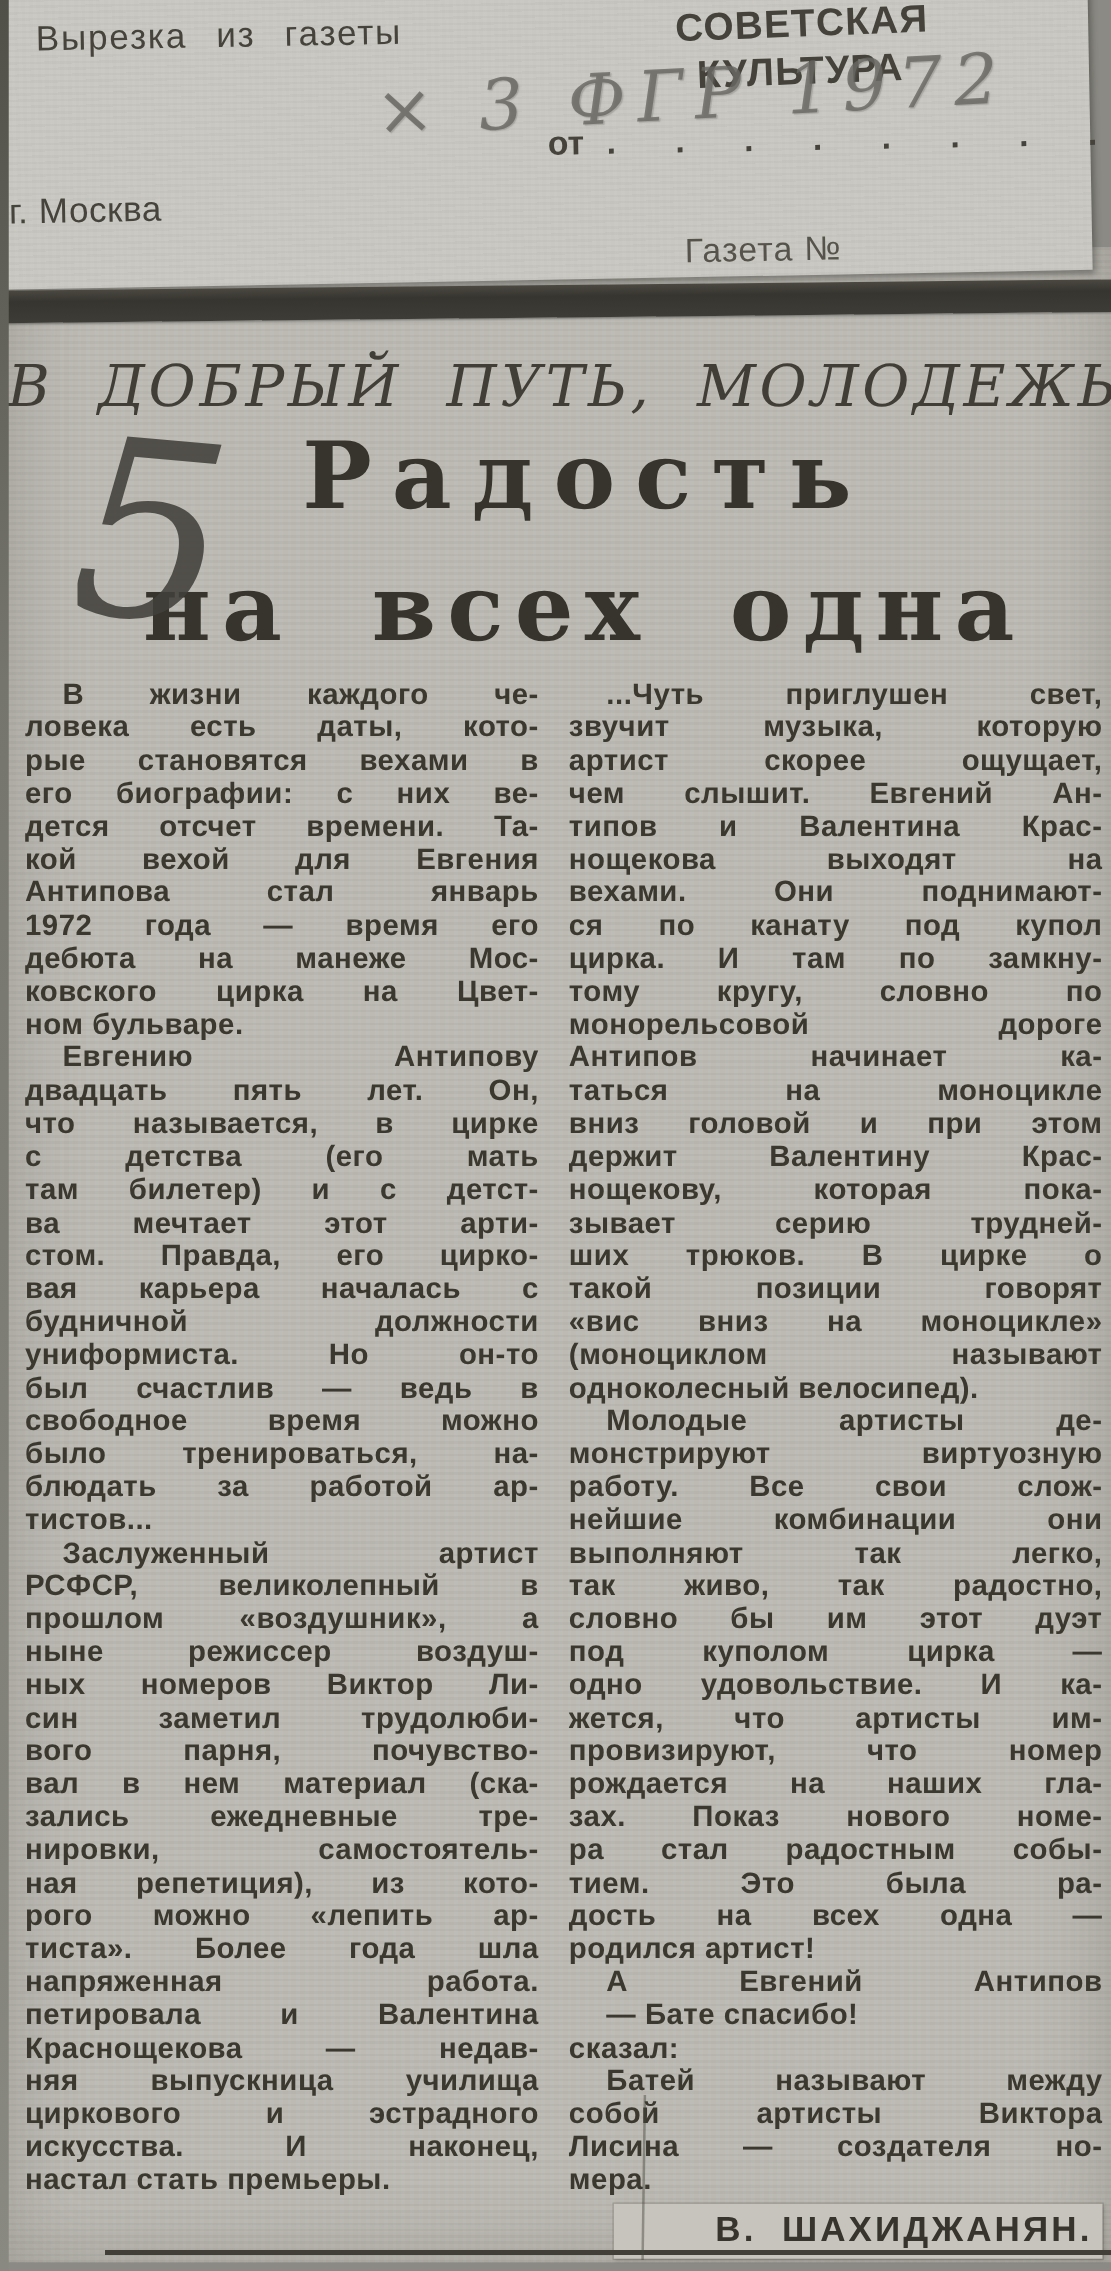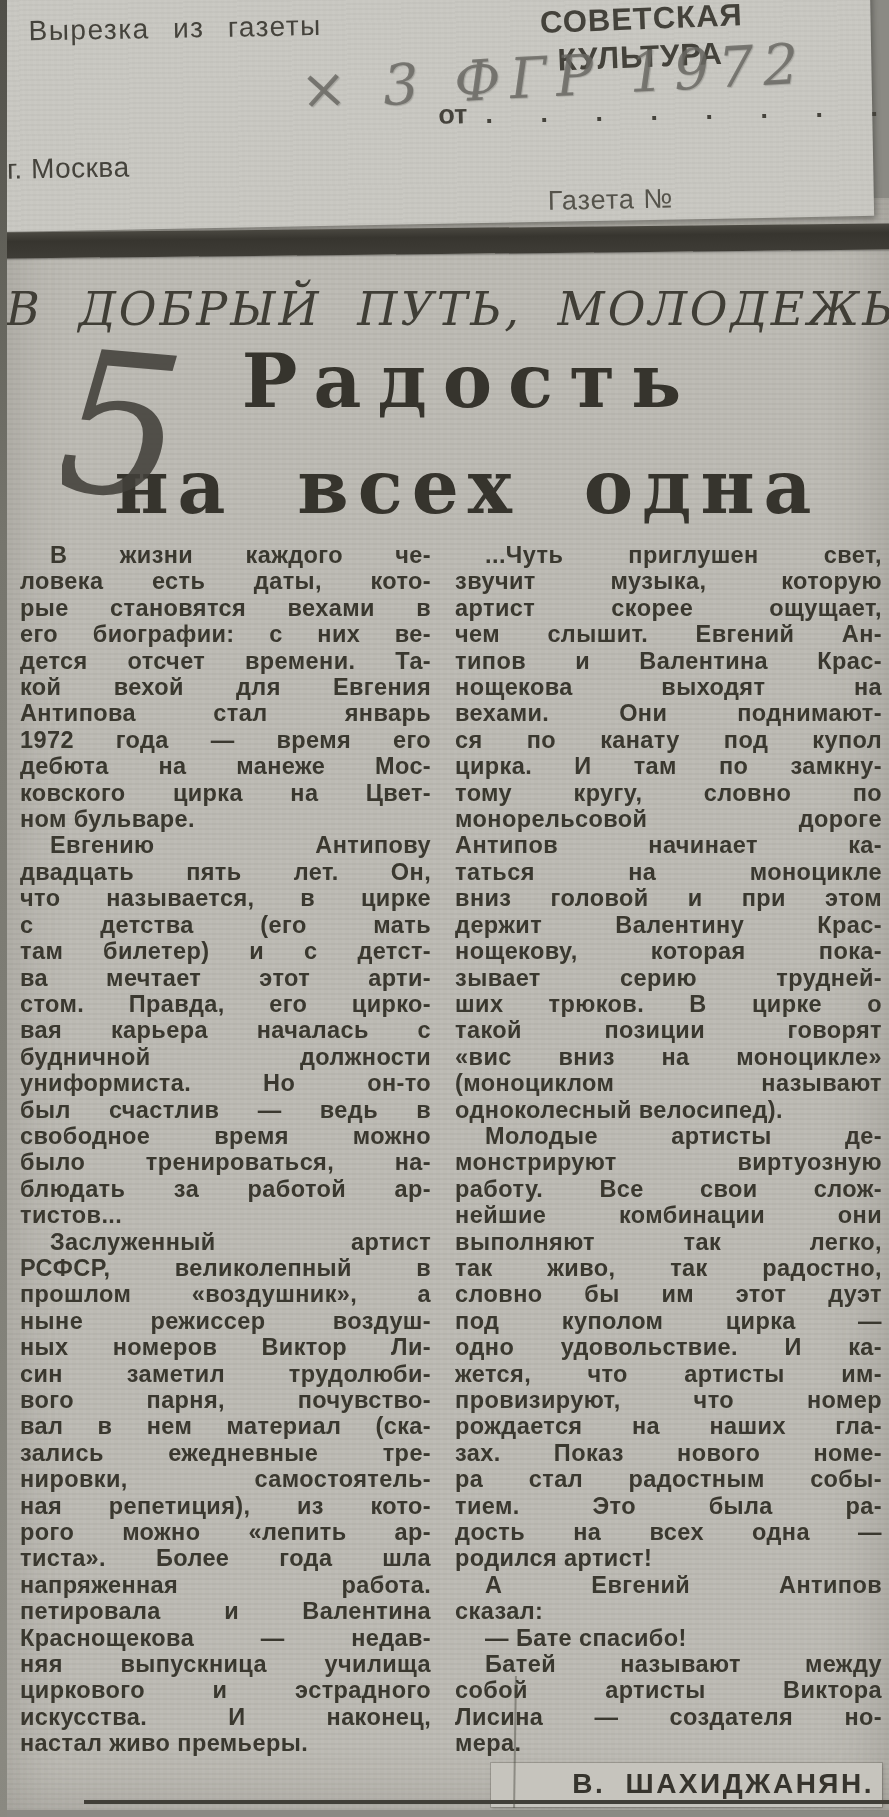--- a/index.html
+++ b/index.html
@@ -193,21 +193,21 @@
           <div class="line">нировки, самостоятель-</div>
           <div class="line">ная репетиция), из кото-</div>
           <div class="line">рого можно «лепить ар-</div>
           <div class="line">тиста». Более года шла</div>
           <div class="line">напряженная работа.</div>
           <div class="line">петировала и Валентина</div>
           <div class="line">Краснощекова — недав-</div>
           <div class="line">няя выпускница училища</div>
           <div class="line">циркового и эстрадного</div>
           <div class="line">искусства. И наконец,</div>
-          <div class="line endline">настал живо премьеры.</div>
+          <div class="line endline">настал стать премьеры.</div>
         </div>
       <div class="col col-right">
 
       <div class="line indent">...Чуть приглушен свет,</div>
           <div class="line">звучит музыка, которую</div>
           <div class="line">артист скорее ощущает,</div>
           <div class="line">чем слышит. Евгений Ан-</div>
           <div class="line">типов и Валентина Крас-</div>
           <div class="line">нощекова выходят на</div>
           <div class="line">вехами. Они поднимают-</div>
@@ -237,22 +237,22 @@
           <div class="line">одно удовольствие. И ка-</div>
           <div class="line">жется, что артисты им-</div>
           <div class="line">провизируют, что номер</div>
           <div class="line">рождается на наших гла-</div>
           <div class="line">зах. Показ нового номе-</div>
           <div class="line">ра стал радостным собы-</div>
           <div class="line">тием. Это была ра-</div>
           <div class="line">дость на всех одна —</div>
           <div class="line endline">родился артист!</div>
           <div class="line indent">А Евгений Антипов</div>
+          <div class="line indent endline">— Бате спасибо!</div>
           <div class="line endline">сказал:</div>
-          <div class="line indent endline">— Бате спасибо!</div>
           <div class="line indent">Батей называют между</div>
           <div class="line">собой артисты Виктора</div>
           <div class="line">Лисина — создателя но-</div>
           <div class="line endline">мера.</div>
           <div class="signature-box">В. ШАХИДЖАНЯН.</div>
         </div>
     </div>
 
     <div class="bottom-rule"></div>
     <div class="crease"></div>

